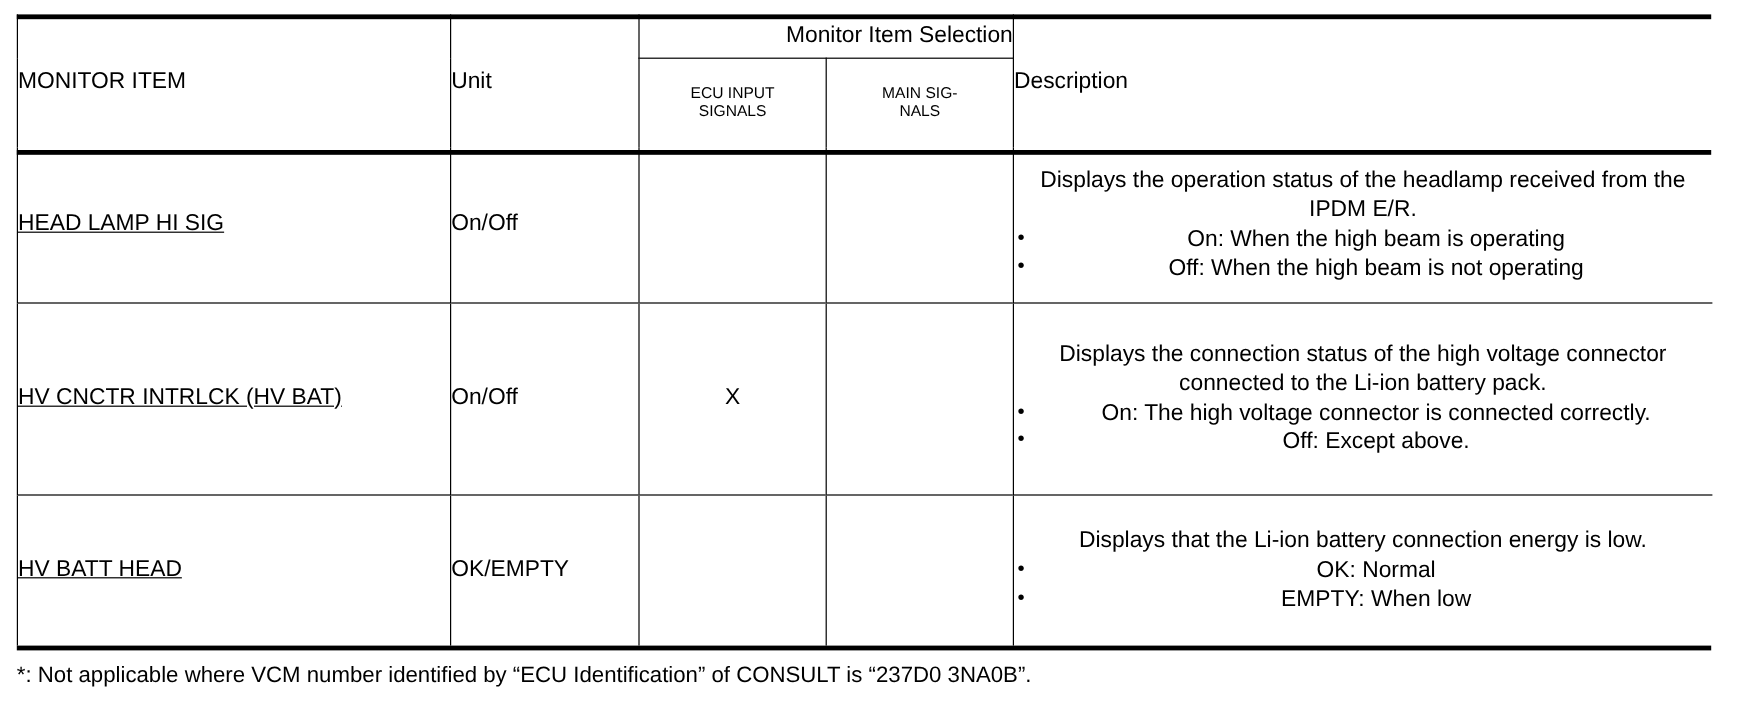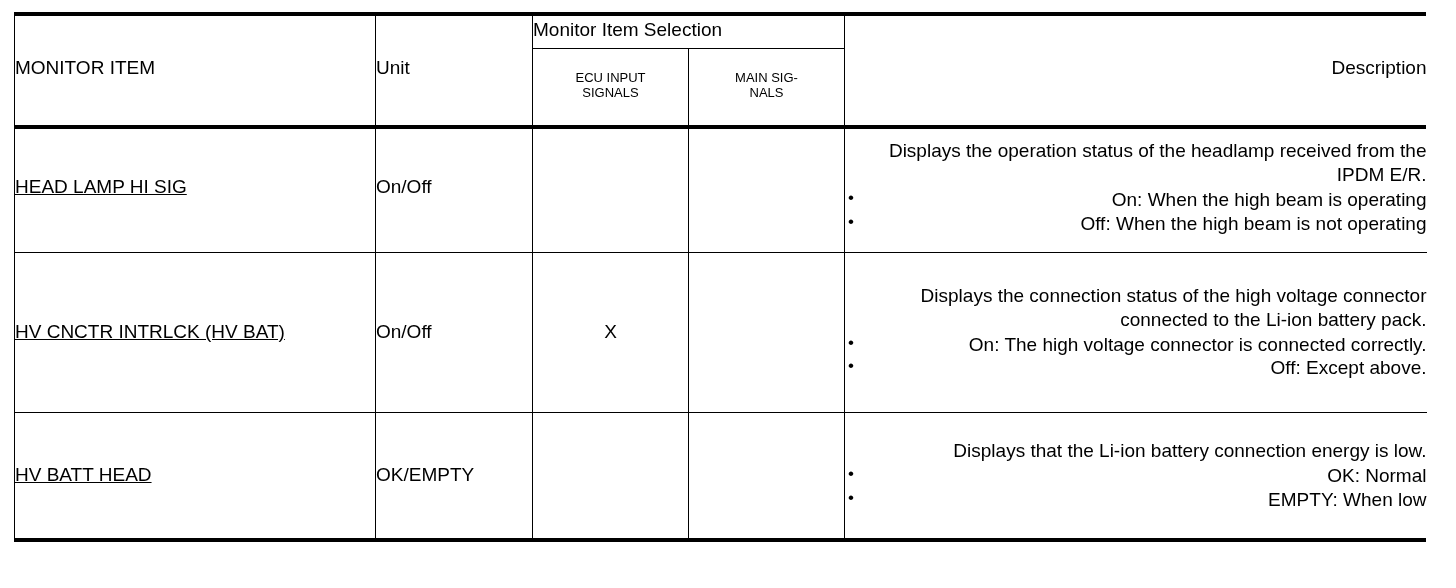--- a/index.html
+++ b/index.html
@@ -61,28 +61,28 @@
   .thead-row-1 th { height: 36px; }
   .thead-row-2 th { height: 74px; }
 
   th.col-monitor-item,
   th.col-unit {
     text-align: left;
     font-size: 19px;
   }
 
   th.group-mis {
-    text-align: left;
+    text-align: right;
     font-size: 19px;
     border-bottom: 1.6px solid #000;
     height: 36px;
   }
 
   th.col-desc {
-    text-align: right;
+    text-align: left;
     font-size: 19px;
   }
 
   th.sub-ecu, th.sub-main {
     text-align: center;
     font-size: 13px;
     line-height: 1.12;
   }
 
   .header-sep {
@@ -106,21 +106,21 @@
   td.cell-unit {
     text-align: left;
   }
 
   td.cell-mark {
     text-align: center;
   }
 
   td.cell-desc {
     padding: 10px 12px 10px 14px;
-    text-align: right;
+    text-align: center;
     vertical-align: top;
   }
 
   tbody tr.row-sep td {
     border-top: 1.6px solid #000;
   }
 
   .desc-lead {
     font-size: 19px;
     line-height: 1.26;
@@ -238,14 +238,15 @@
           </td>
         </tr>
 
       </tbody>
     </table>
   <div class="header-sep" style="top: 113px;"></div>
     </div>
 
   <div class="rule-bottom"></div>
 
+  <div class="footnote">*: Not applicable where VCM number identified by “ECU Identification” of CONSULT is “237D0 3NA0B”.</div>
 
 </div>
 
 </body></html>

